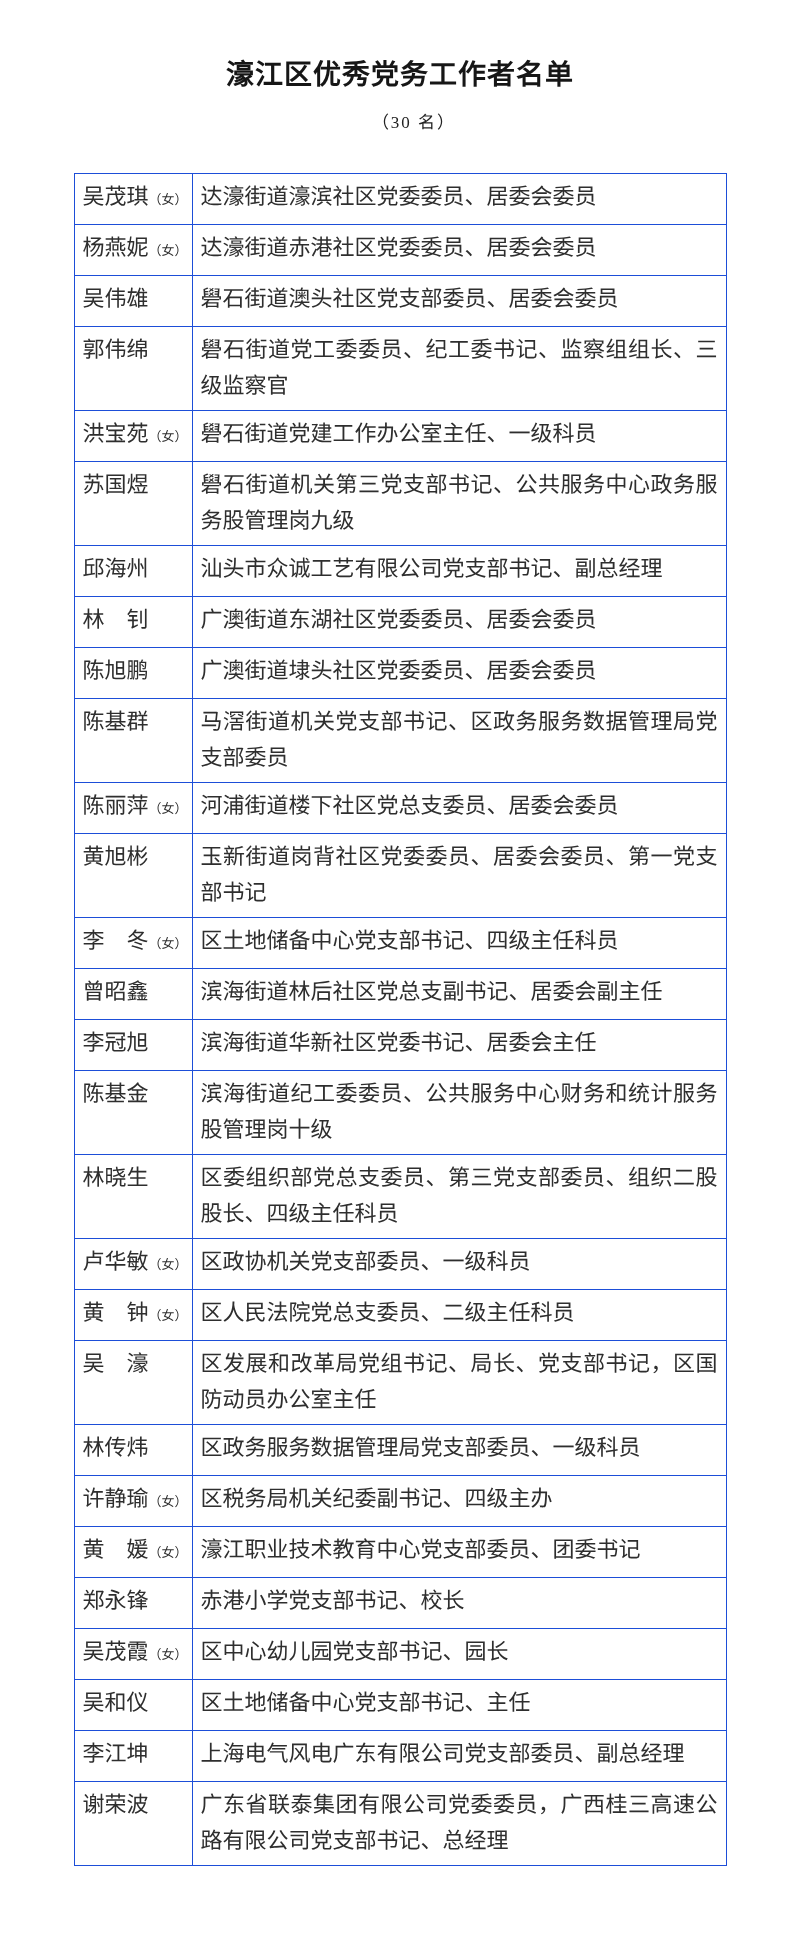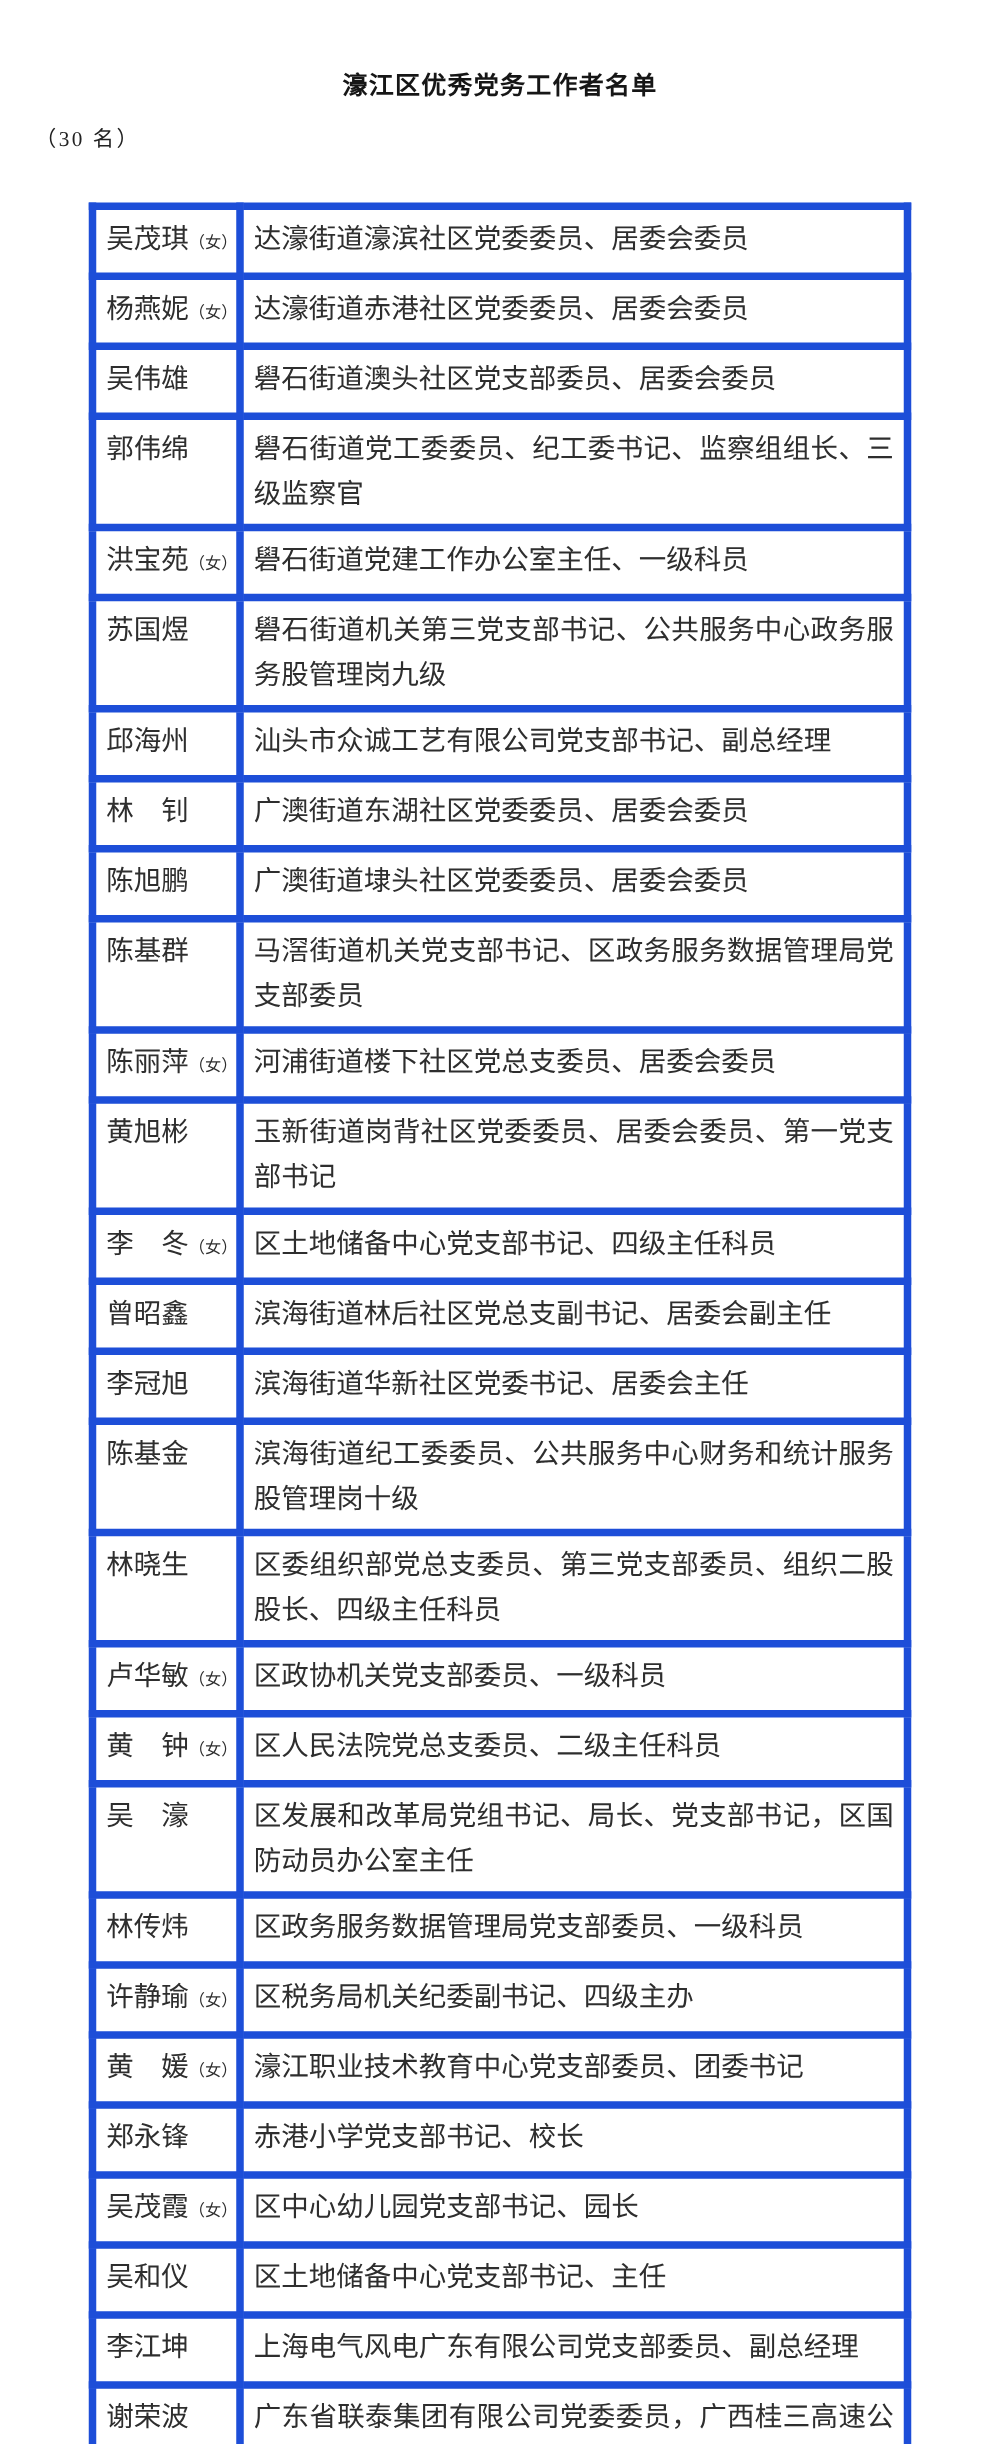--- a/index.html
+++ b/index.html
@@ -14,40 +14,41 @@
     color: #2e2e2e;
   }
   .page {
     width: 800px;
     padding-top: 52px;
     box-sizing: border-box;
   }
   .doc-title {
     margin: 0 0 16px 0;
     text-align: center;
-    font-size: 20px;
+    font-size: 28px;
     font-weight: 700;
     letter-spacing: 1px;
     color: #161616;
   }
   .doc-subtitle {
     margin: 0 0 40px 0;
+    text-align: center;
     font-size: 17px;
     letter-spacing: 2px;
     color: #222222;
     padding-left: 28px;
   }
   table.roster {
     border-collapse: collapse;
     table-layout: fixed;
     margin: 0 auto;
     width: 652px;
   }
   table.roster td {
-    border: 6px solid #1d4ed8;
+    border: 1px solid #1d4ed8;
     box-sizing: border-box;
     font-size: 22px;
     line-height: 36px;
     padding: 5px 8px 6px 8px;
     vertical-align: top;
     word-break: normal;
     overflow-wrap: break-word;
   }
   td.name-cell {
     padding-left: 7px;

